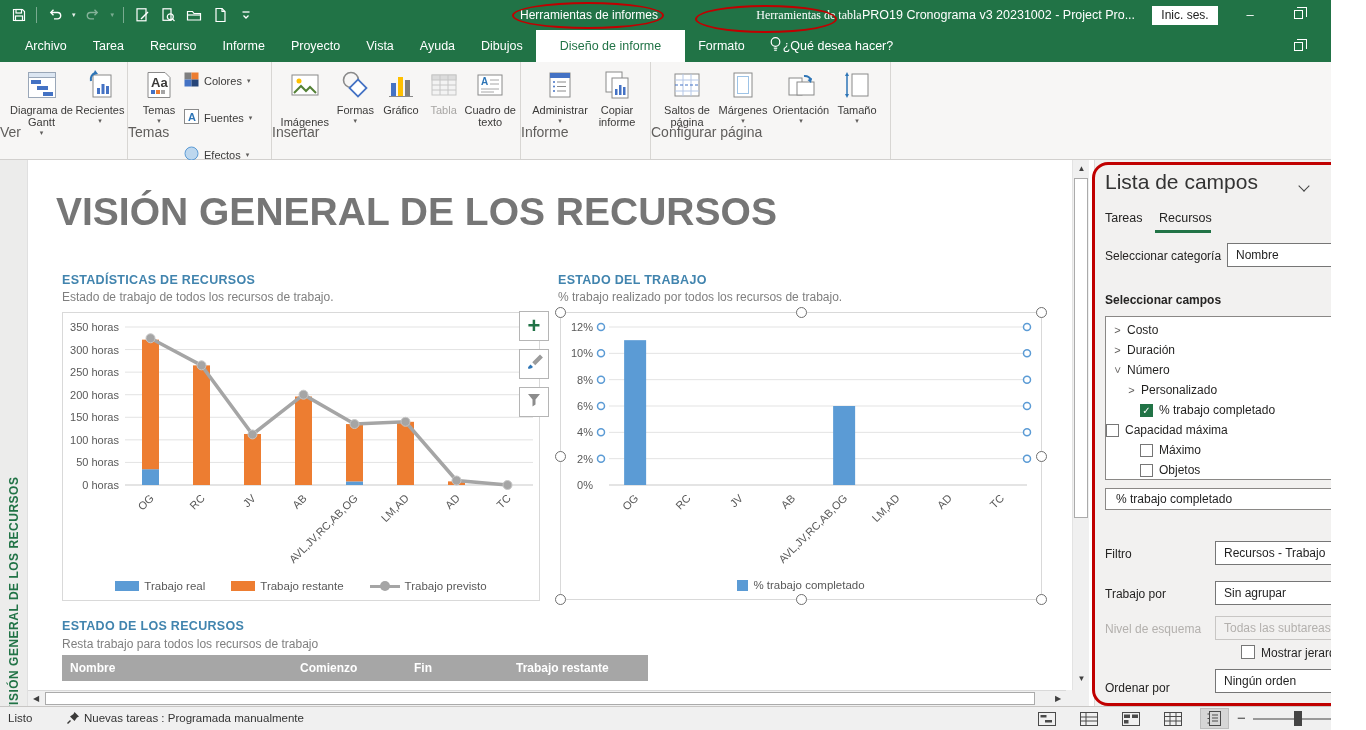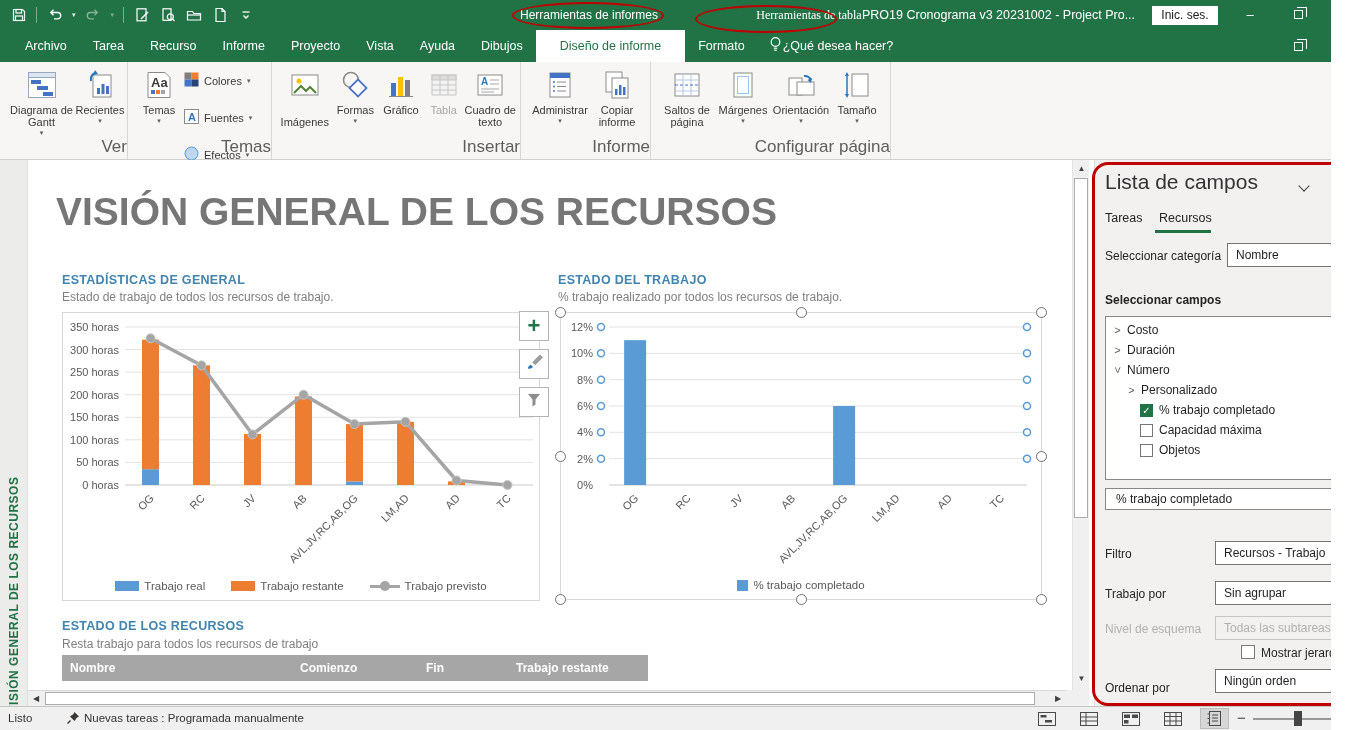--- a/index.html
+++ b/index.html
@@ -29,21 +29,21 @@
 .menubar { position:absolute; left:0; top:30px; width:1366px; height:32px; background:#217346; display:flex; align-items:stretch; padding-left:12px; }
 .mtab { line-height:32px; color:#fff; font-size:12.5px; padding:0 13px; white-space:nowrap; }
 .mtab.active { background:#fff; color:#217346; }
 .tellme { display:flex; align-items:center; color:#fff; font-size:12.5px; padding:0 10px; }
 .winbtn2 { position:absolute; top:30px; width:36px; height:32px; color:#fff; text-align:center; line-height:32px; }
 .winbtn2.res { left:1280px; } .winbtn2.cls { left:1326px; font-size:13px; }
 
 
 .ribbon { position:absolute; left:0; top:62px; width:1366px; height:98px; background:#f7f6f5; border-bottom:1px solid #d2d0ce; }
 .rgrp { position:absolute; top:0; height:97px; border-right:1px solid #d8d6d3; }
-.rgrp-label { position:absolute; bottom:2px; left:0; width:100%; text-align:right; font-size:17px; color:#605e5c; }
+.rgrp-label { position:absolute; bottom:19px; left:0; width:100%; text-align:left; font-size:14px; color:#605e5c; }
 .rrow { display:flex; align-items:flex-start; padding:4px 4px 0 6px; }
 .rbtn { display:flex; flex-direction:column; align-items:center; padding-top:2px; }
 .ricon { height:34px; display:flex; align-items:center; justify-content:center; }
 .rlbl { font-size:11px; line-height:12px; color:#3b3a39; text-align:center; margin-top:2px; }
 .rchev { font-size:7px; color:#605e5c; margin-top:1px; }
 .rsmcol { display:flex; flex-direction:column; gap:20px; padding-top:6px; }
 .rsm { display:flex; align-items:center; gap:5px; font-size:11px; color:#3b3a39; }
 .rsm .rchev { margin:0; }
 .disabled-btn .rlbl { color:#a8a6a4; }
 
@@ -454,21 +454,21 @@
   </div>
 
   <div class="sidestrip">
     <div class="side-title">VISIÓN GENERAL DE LOS RECURSOS</div>
   </div>
 
   <div class="canvas"></div>
 
   <div class="page-title">VISIÓN GENERAL DE LOS RECURSOS</div>
 
-  <div class="sec-head" style="left:62px;top:273px;">ESTADÍSTICAS DE GENERAL</div>
+  <div class="sec-head" style="left:62px;top:273px;">ESTADÍSTICAS DE RECURSOS</div>
   <div class="sec-sub" style="left:62px;top:290px;">Estado de trabajo de todos los recursos de trabajo.</div>
   <div class="chart-box" id="stats-box">
     <svg id="stats-svg" width="476" height="287">
         <text x="56" y="176" text-anchor="end" font-size="11" fill="#595959">0 horas</text>
         <line x1="62" y1="149.42857142857144" x2="470" y2="149.42857142857144" stroke="#e3e3e3" stroke-width="1"></line>
         <text x="56" y="153.42857142857144" text-anchor="end" font-size="11" fill="#595959">50 horas</text>
         <line x1="62" y1="126.85714285714286" x2="470" y2="126.85714285714286" stroke="#e3e3e3" stroke-width="1"></line>
         <text x="56" y="130.85714285714286" text-anchor="end" font-size="11" fill="#595959">100 horas</text>
         <line x1="62" y1="104.28571428571429" x2="470" y2="104.28571428571429" stroke="#e3e3e3" stroke-width="1"></line>
         <text x="56" y="108.28571428571429" text-anchor="end" font-size="11" fill="#595959">150 horas</text>
@@ -595,21 +595,21 @@
   <div class="shandle" style="left:1036px;top:451px;"></div>
   <div class="shandle" style="left:555px;top:594px;"></div>
   <div class="shandle" style="left:796px;top:594px;"></div>
   <div class="shandle" style="left:1036px;top:594px;"></div>
 
   <div class="sec-head" style="left:62px;top:619px;">ESTADO DE LOS RECURSOS</div>
   <div class="sec-sub" style="left:62px;top:637px;">Resta trabajo para todos los recursos de trabajo</div>
   <div class="rtable-head">
     <span style="left:8px;">Nombre</span>
     <span style="left:238px;">Comienzo</span>
-    <span style="left:364px;">Fin</span>
+    <span style="left:352px;">Fin</span>
     <span style="left:454px;">Trabajo restante</span>
   </div>
   <div class="rtable-row"></div>
 
   <div class="vscroll">
     <span class="arr" style="top:0;">▲</span>
     <div class="vthumb"></div>
     <span class="arr" style="bottom:3px;">▼</span>
   </div>
   <div class="hscroll">
@@ -648,23 +648,27 @@
           <span>Número</span>
         </div>
         <div class="tree-row" style="padding-left: 20px;">
           <span class="exp">&gt;</span>
           <span>Personalizado</span>
         </div>
         <div class="tree-row" style="padding-left: 34px;">
           <span class="tcb checked">✓</span>
           <span>% trabajo completado</span>
         </div>
+        <div class="tree-row" style="">
+          <span class="tcb"></span>
+          <span>Capacidad máxima</span>
+        </div>
         <div class="tree-row" style="padding-left: 34px;">
           <span class="tcb"></span>
-          <span>Capacidad máxima</span>
+          <span>Máximo</span>
         </div>
         <div class="tree-row" style="padding-left: 34px;">
           <span class="tcb"></span>
           <span>Objetos</span>
         </div>
       </div>
     <div class="ftext">% trabajo completado</div>
 
     <span class="fl-label" style="left:10px;top:387px;">Filtro</span>
     <div class="dd" style="left:120px;top:381px;width:138px;height:24px;">

